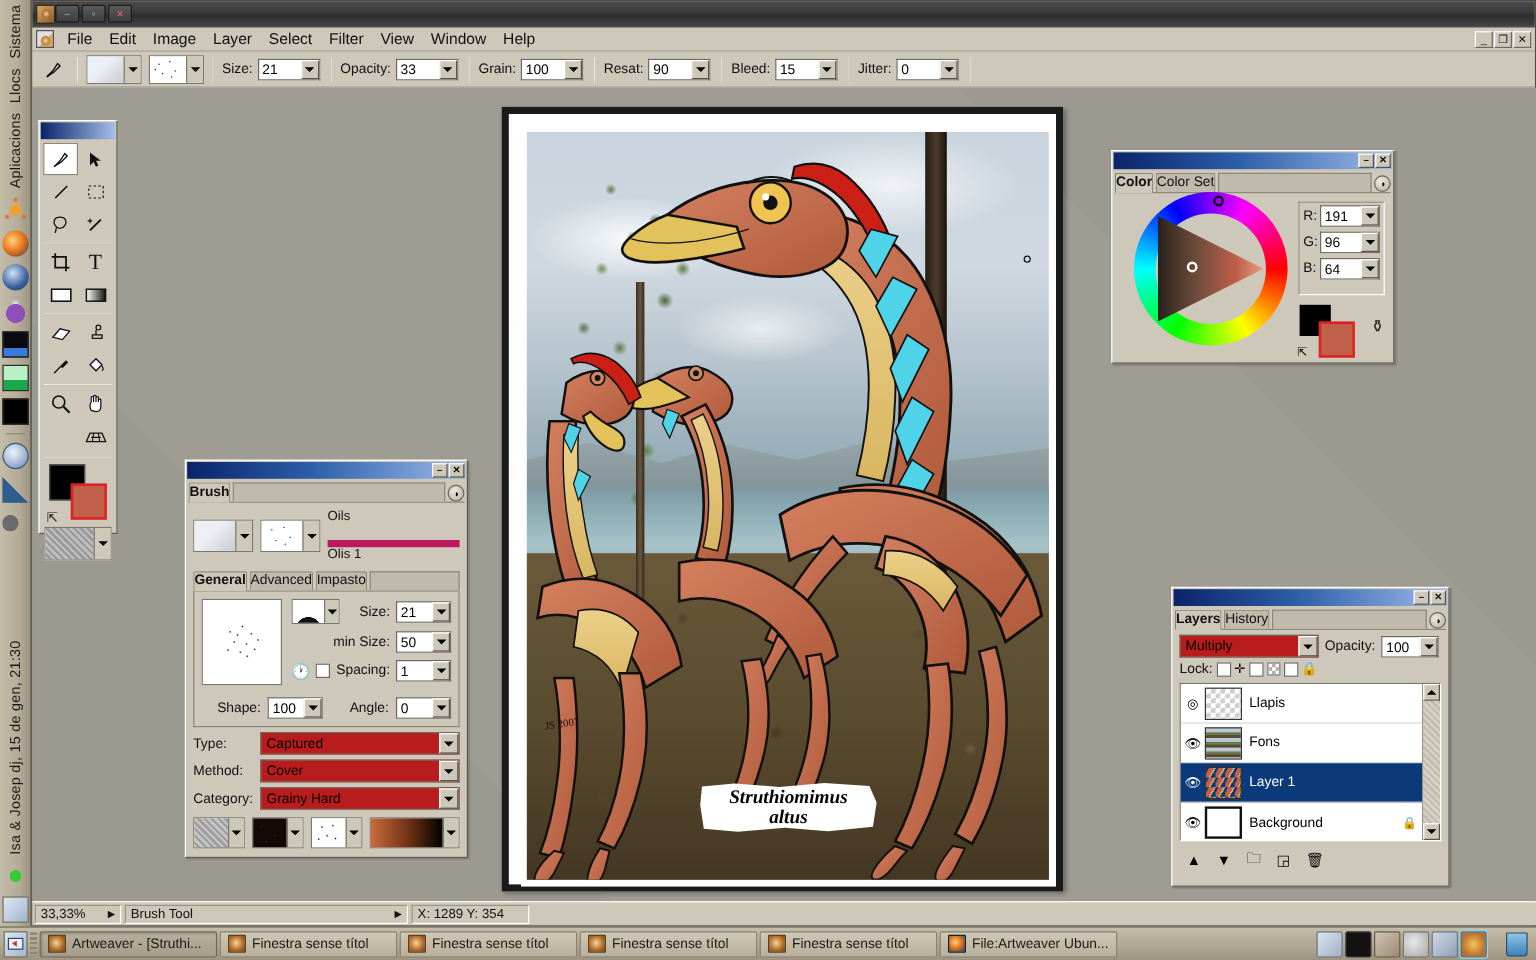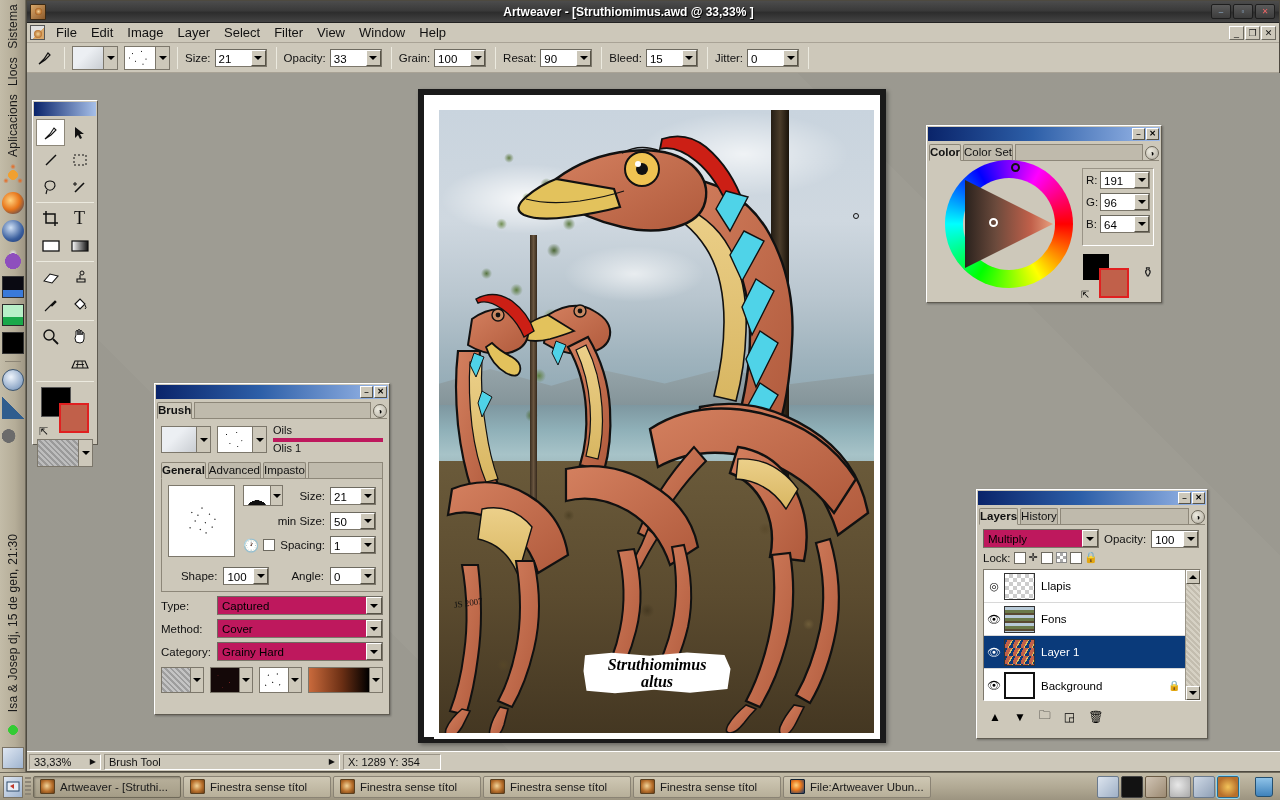--- a/index.html
+++ b/index.html
@@ -296,21 +296,21 @@
   }
 
   
   #brush-panel { left:127px; top:310px; width:236px; height:332px; }
   .brush-preset-row { display:flex; align-items:center; padding:5px 6px 2px; gap:6px; }
   .preset-btn { display:flex; height:27px; border:1px solid #7c776b; background:#fff; }
   .preset-btn .img { width:34px; }
   .preset-btn .arr { width:14px;background:#cdc8ba;border-left:1px solid #7c776b;
      display:flex;align-items:center;justify-content:center;}
   .preset-names { flex:1; font-size:11px; color:#111; line-height:13px; }
-  .preset-names .l1 { border-bottom:4px solid #be185d; padding-bottom:1px; }
+  .preset-names .l1 { border-bottom:6px solid #be185d; padding-bottom:13px; }
   .inner-tabs { margin:4px 6px 0; }
   .section {
     margin:0 6px; border:1px solid #8d8779; border-top:none;
     background:#cdc8ba; padding:6px;
   }
   .bp-preview { width:72px;height:72px;background:#fff;border:1px solid #7c776b; position:relative;}
   .bp-dots{position:absolute;left:50%;top:50%;transform:translate(-50%,-50%);
     width:34px;height:34px;
     background:
       radial-gradient(circle 1.6px at 20% 25%,#111,transparent 70%),
@@ -322,21 +322,21 @@
       radial-gradient(circle 1.6px at 80% 68%,#111,transparent 70%),
       radial-gradient(circle 1.6px at 15% 70%,#111,transparent 70%),
       radial-gradient(circle 1.6px at 88% 45%,#111,transparent 70%),
       radial-gradient(circle 1.6px at 38% 33%,#111,transparent 70%),
       radial-gradient(circle 1.6px at 62% 85%,#111,transparent 70%);
   }
   .lbl-row { display:flex; align-items:center; justify-content:flex-end; gap:5px; margin-bottom:6px; }
   .row2 { display:flex; align-items:center; gap:6px; margin-top:7px; }
   .combo {
     display:flex; align-items:stretch; height:19px;
-    border:1px solid #7c776b; background:#be185d;
+    border:1px solid #7c776b; background:#b91c1c;
     border-top-color:#6d6a60;border-left-color:#6d6a60;
   }
   .combo .val{ flex:1; padding:1px 4px; font-size:11.5px; color:#000; line-height:17px; }
   .combo .arr{
     width:16px;background:#cdc8ba;
     border:1px solid #fff;border-right-color:#575347;border-bottom-color:#575347;
     display:flex;align-items:center;justify-content:center;
   }
   .bottom-swatches { display:flex; gap:6px; padding:6px; align-items:center; }
   .bsw { display:flex; height:26px; border:1px solid #7c776b; background:#fff; }
@@ -478,21 +478,20 @@
     <div class="panel-ico" style="background:radial-gradient(circle at 30% 50%,#6b6b6b 0 35%,transparent 37%)"></div>
     <div class="vtext" style="flex:1;display:flex;align-items:center">Isa &amp; Josep dj, 15 de gen, 21:30</div>
     <div class="panel-ico" style="background:radial-gradient(circle at 50% 50%,#33cc33 0 30%,transparent 32%)"></div>
     <div class="panel-ico" style="background:linear-gradient(135deg,#dfe7f2,#9fb4cf);border:1px solid #7a7365;margin-bottom:3px"></div>
   </div>
 
   <div id="app-window">
 
     <div id="titlebar">
       <div class="tb-icon"></div>
-      <div id="title-text">Artweaver - [Struthiomimus.awd @ 33,33% ]</div>
       <div class="tb-btns">
         <div class="tb-btn">–</div>
         <div class="tb-btn">▫</div>
         <div class="tb-btn close">✕</div>
       </div>
     </div>
 
     <div id="menubar">
       <div class="doc-icon"></div>
       <div class="menu-item">File</div>

